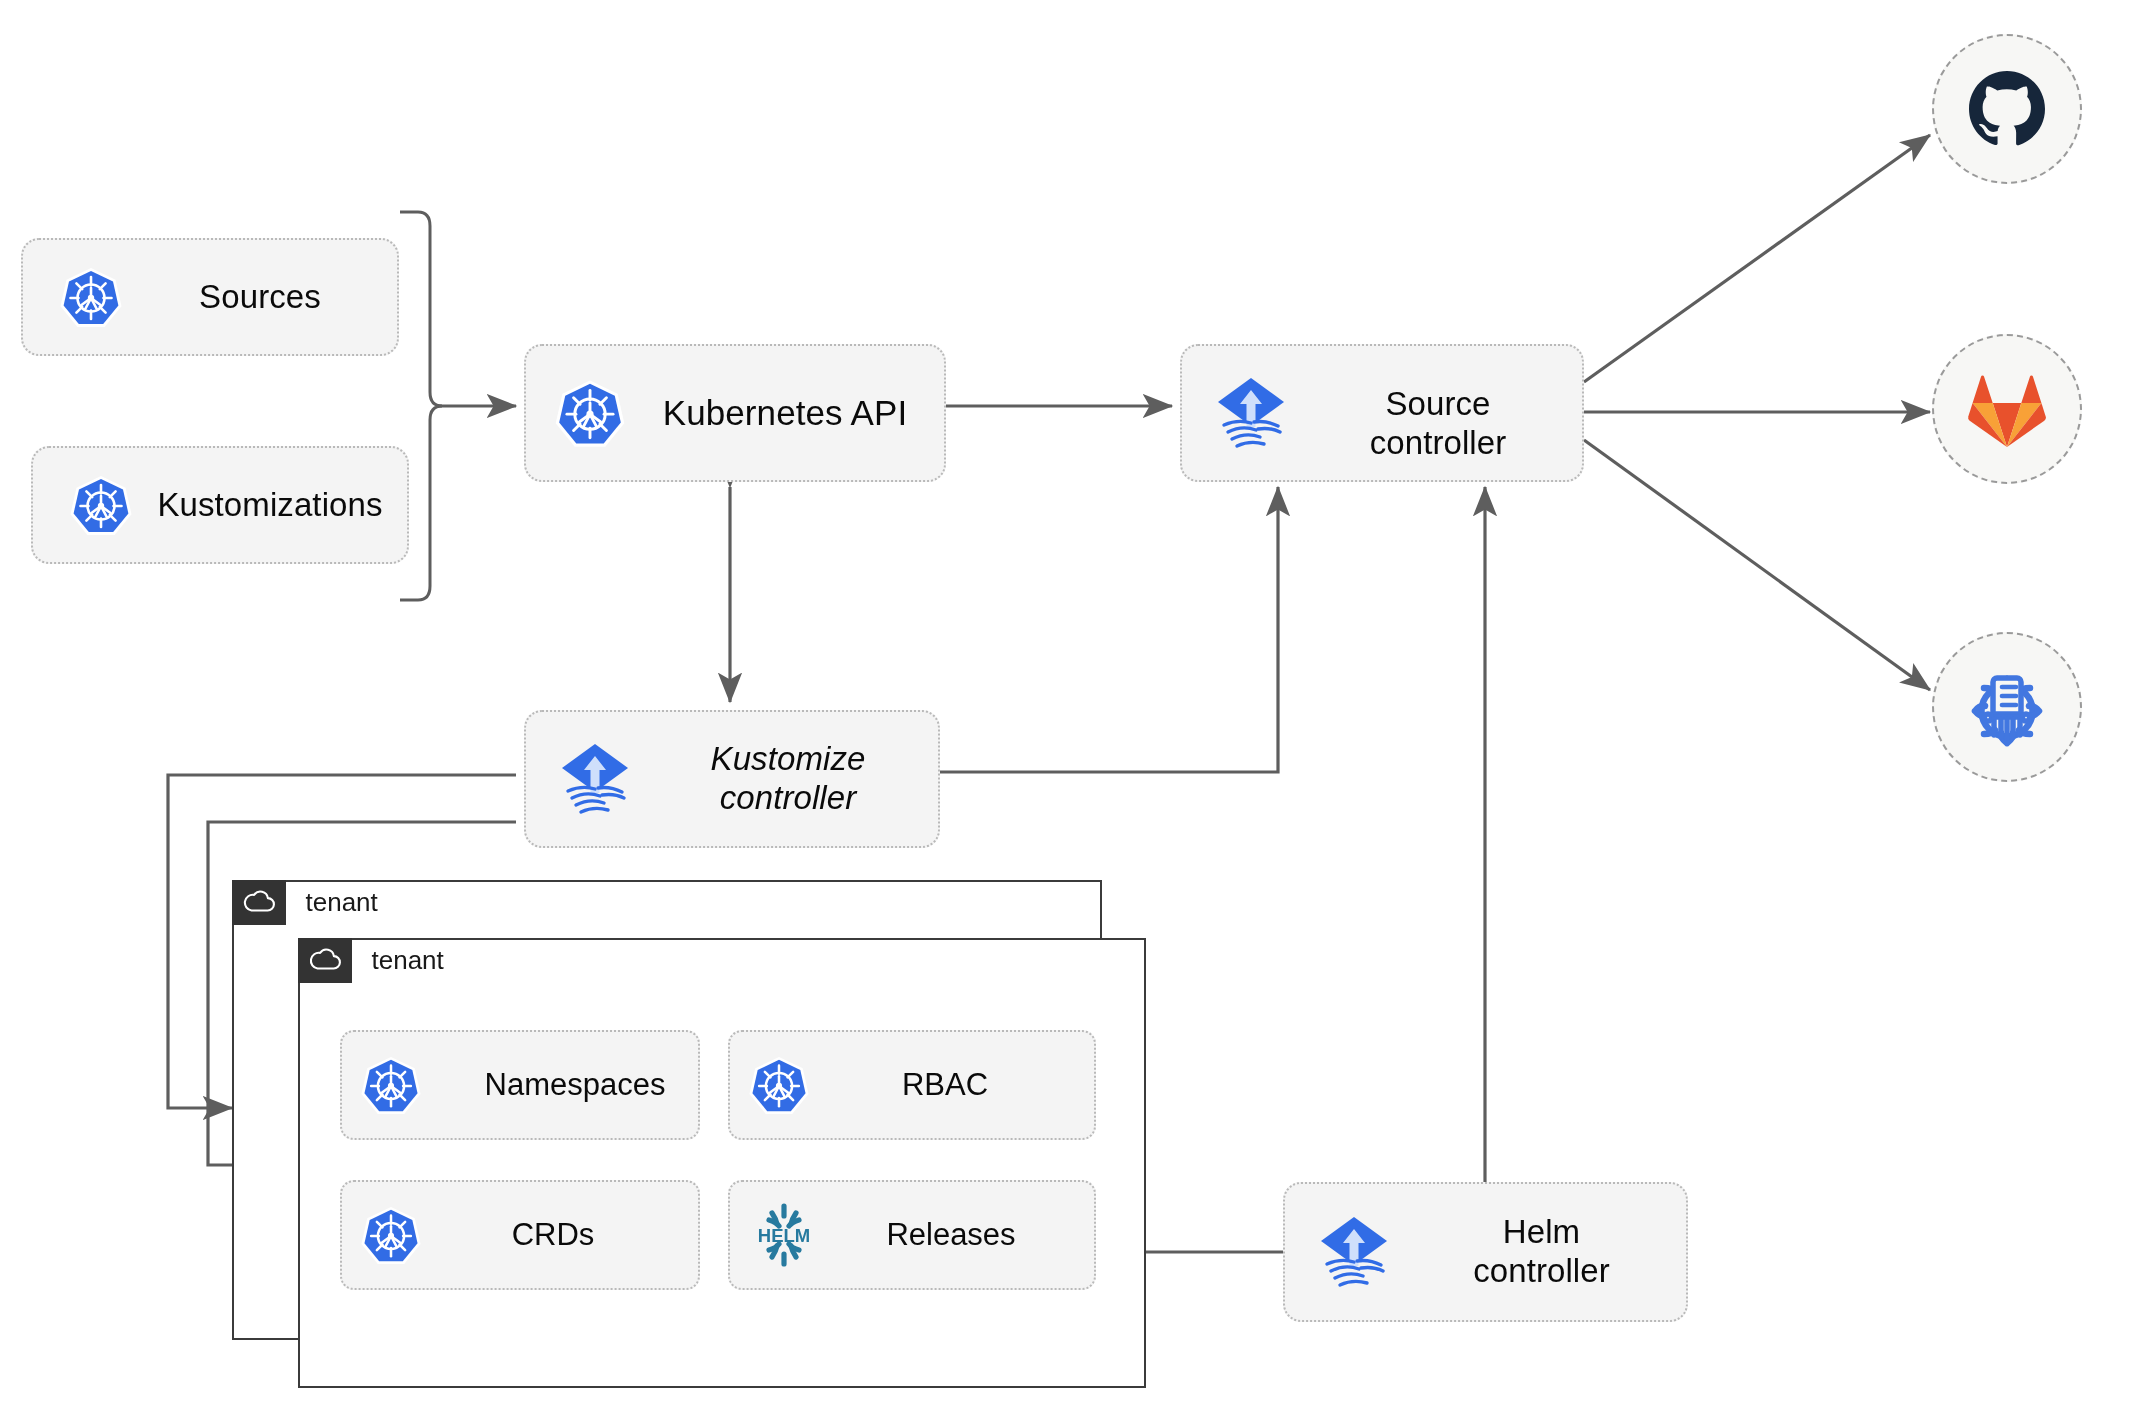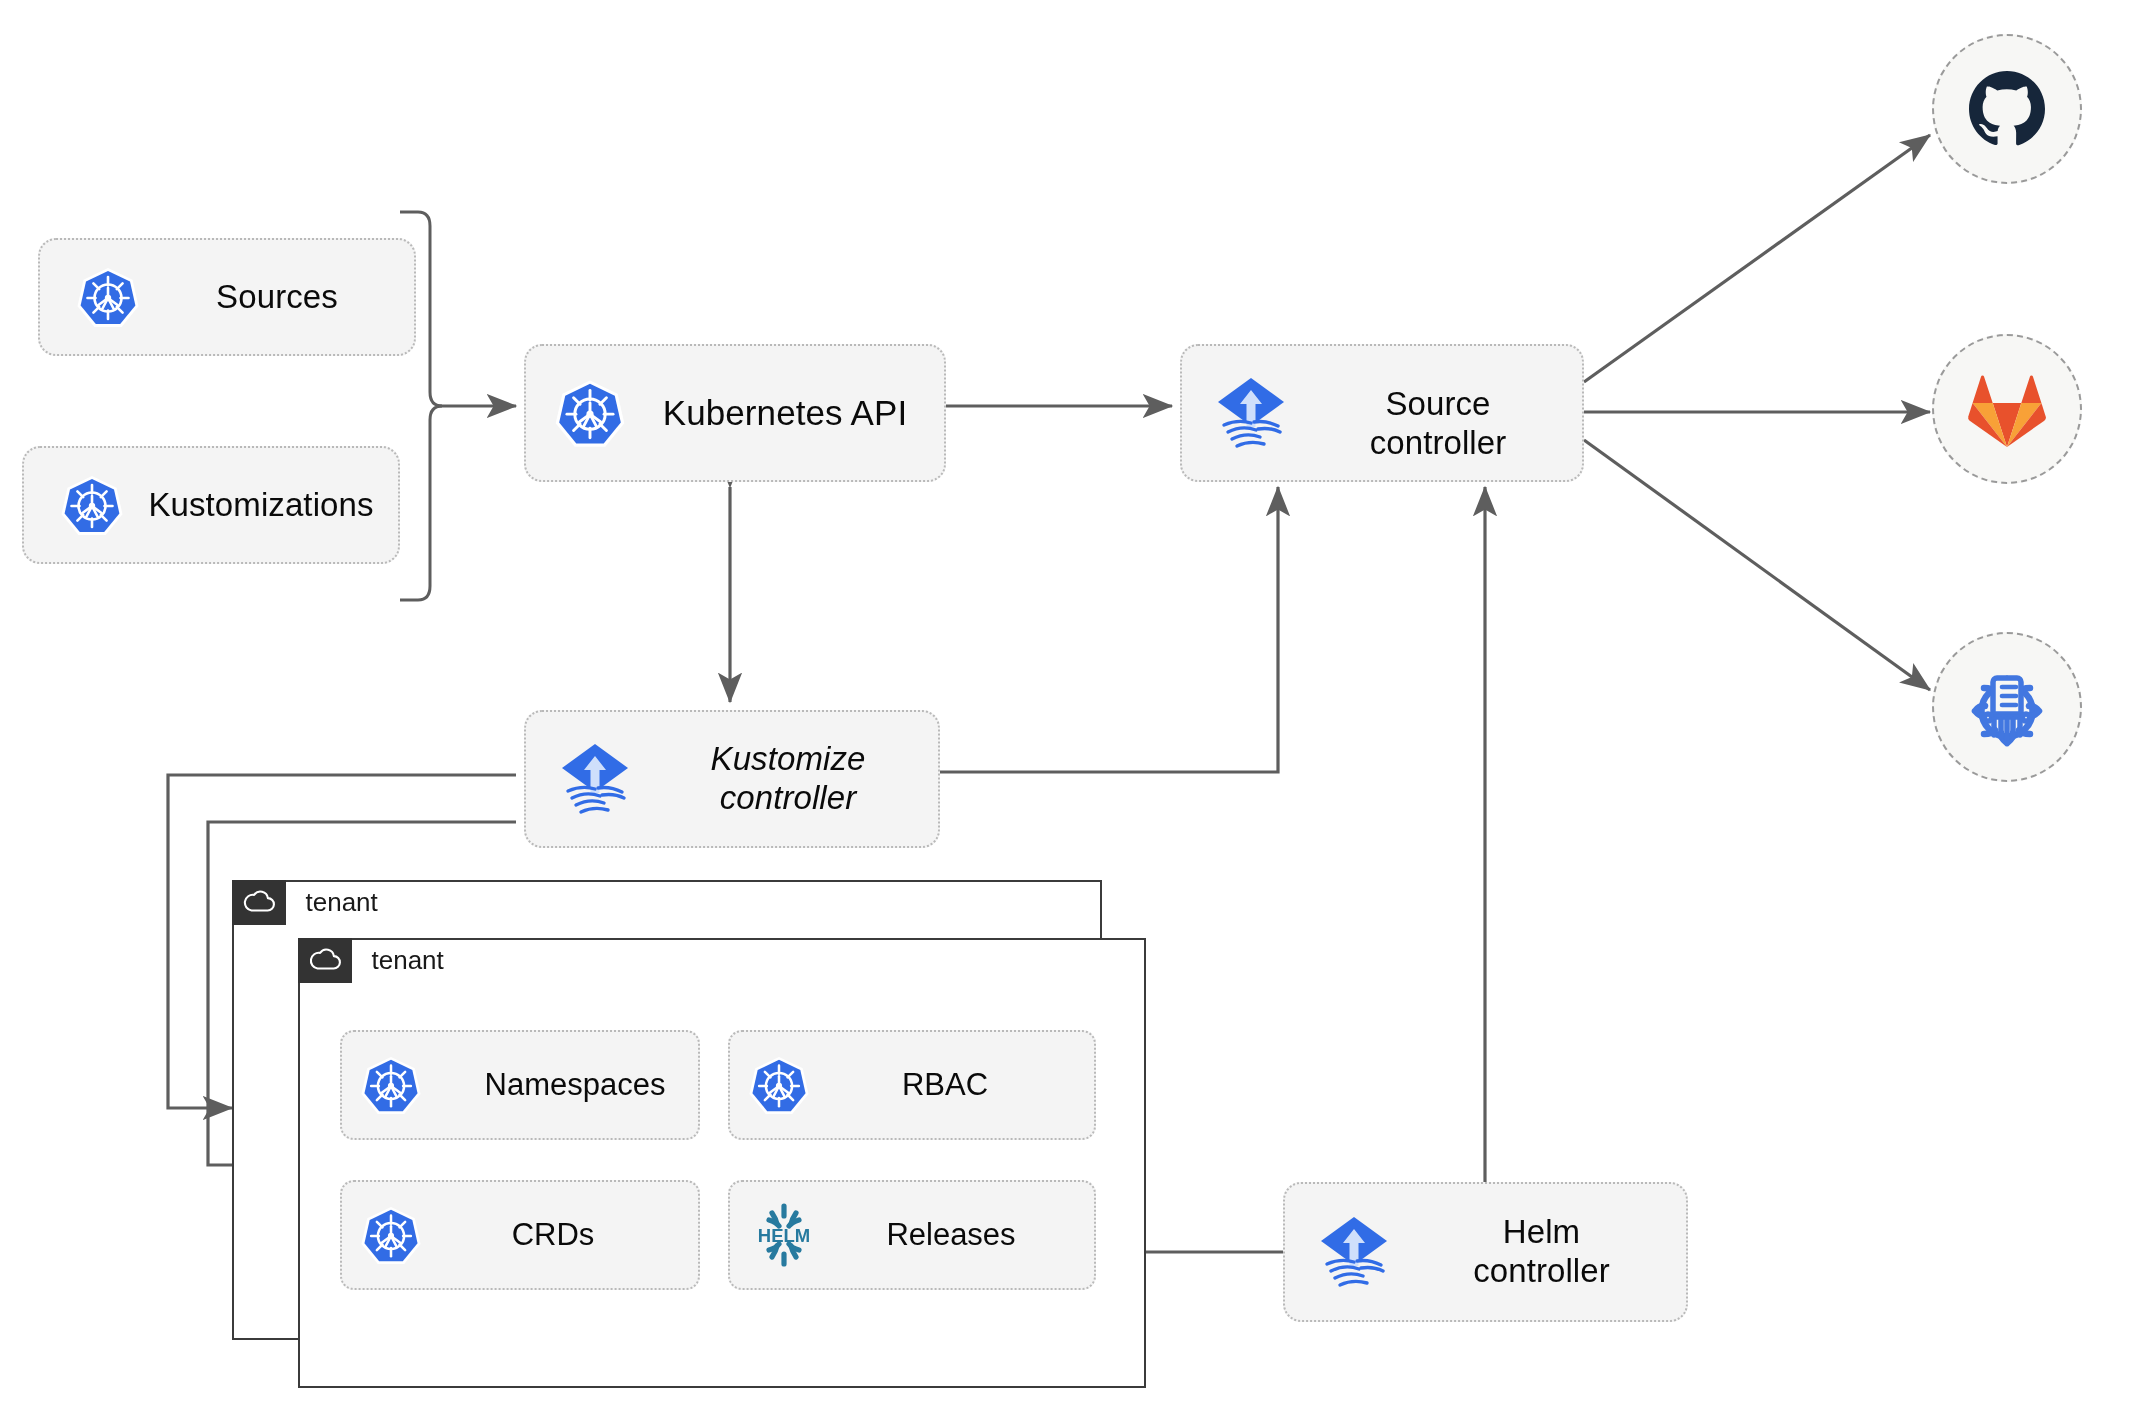--- a/index.html
+++ b/index.html
@@ -167,21 +167,21 @@
       <path d="M 1485 1185 L 1485 487" marker-end="url(#ah)"></path>
 
       <path d="M 1283 1252 L 1108 1252" marker-end="url(#ah)"></path>
 
       <path d="M 516 775 L 168 775 L 168 1108 L 232 1108" marker-end="url(#ah)"></path>
 
       <path d="M 516 822 L 208 822 L 208 1165 L 298 1165" marker-end="url(#ah)"></path>
     </g>
   </svg>
 
-  <div class="node" style="left:38px; top:238px; width:378px; height:118px;">
+  <div class="node" style="left:21px; top:238px; width:378px; height:118px;">
     <span class="nicon" style="padding-left:36px;">
       <svg width="64" height="64" viewBox="0 0 64 64">
         <path d="M32 3 L56.5 14.8 L62.5 41.2 L45.6 62 L18.4 62 L1.5 41.2 L7.5 14.8 Z" fill="#ffffff"></path>
         <path d="M32 6 L54 16.6 L59.4 40.4 L44.2 59 L19.8 59 L4.6 40.4 L10 16.6 Z" fill="#326CE5"></path>
         <g fill="none" stroke="#ffffff" stroke-width="2.6" stroke-linecap="round">
           <circle cx="32" cy="33" r="13.5"></circle>
           <line x1="32" y1="12" x2="32" y2="20.5"></line>
           <line x1="32" y1="45.5" x2="32" y2="54"></line>
           <line x1="11.5" y1="33" x2="19.5" y2="33"></line>
           <line x1="44.5" y1="33" x2="52.5" y2="33"></line>
@@ -194,21 +194,21 @@
           <line x1="32" y1="33" x2="38" y2="44.5"></line>
           <line x1="32" y1="33" x2="26" y2="44.5"></line>
           <line x1="32" y1="33" x2="22.5" y2="40"></line>
         </g>
         <circle cx="32" cy="33" r="3.2" fill="#ffffff"></circle>
       </svg>
     </span>
     <span class="nlabel" style="flex:1 1 auto;">Sources</span>
   </div>
 
-  <div class="node" style="left:22px; top:446px; width:378px; height:118px;">
+  <div class="node" style="left:31px; top:446px; width:378px; height:118px;">
     <span class="nicon" style="padding-left:36px;">
       <svg width="64" height="64" viewBox="0 0 64 64">
         <path d="M32 3 L56.5 14.8 L62.5 41.2 L45.6 62 L18.4 62 L1.5 41.2 L7.5 14.8 Z" fill="#ffffff"></path>
         <path d="M32 6 L54 16.6 L59.4 40.4 L44.2 59 L19.8 59 L4.6 40.4 L10 16.6 Z" fill="#326CE5"></path>
         <g fill="none" stroke="#ffffff" stroke-width="2.6" stroke-linecap="round">
           <circle cx="32" cy="33" r="13.5"></circle>
           <line x1="32" y1="12" x2="32" y2="20.5"></line>
             <line x1="32" y1="45.5" x2="32" y2="54"></line>
           <line x1="11.5" y1="33" x2="19.5" y2="33"></line>
             <line x1="44.5" y1="33" x2="52.5" y2="33"></line>

